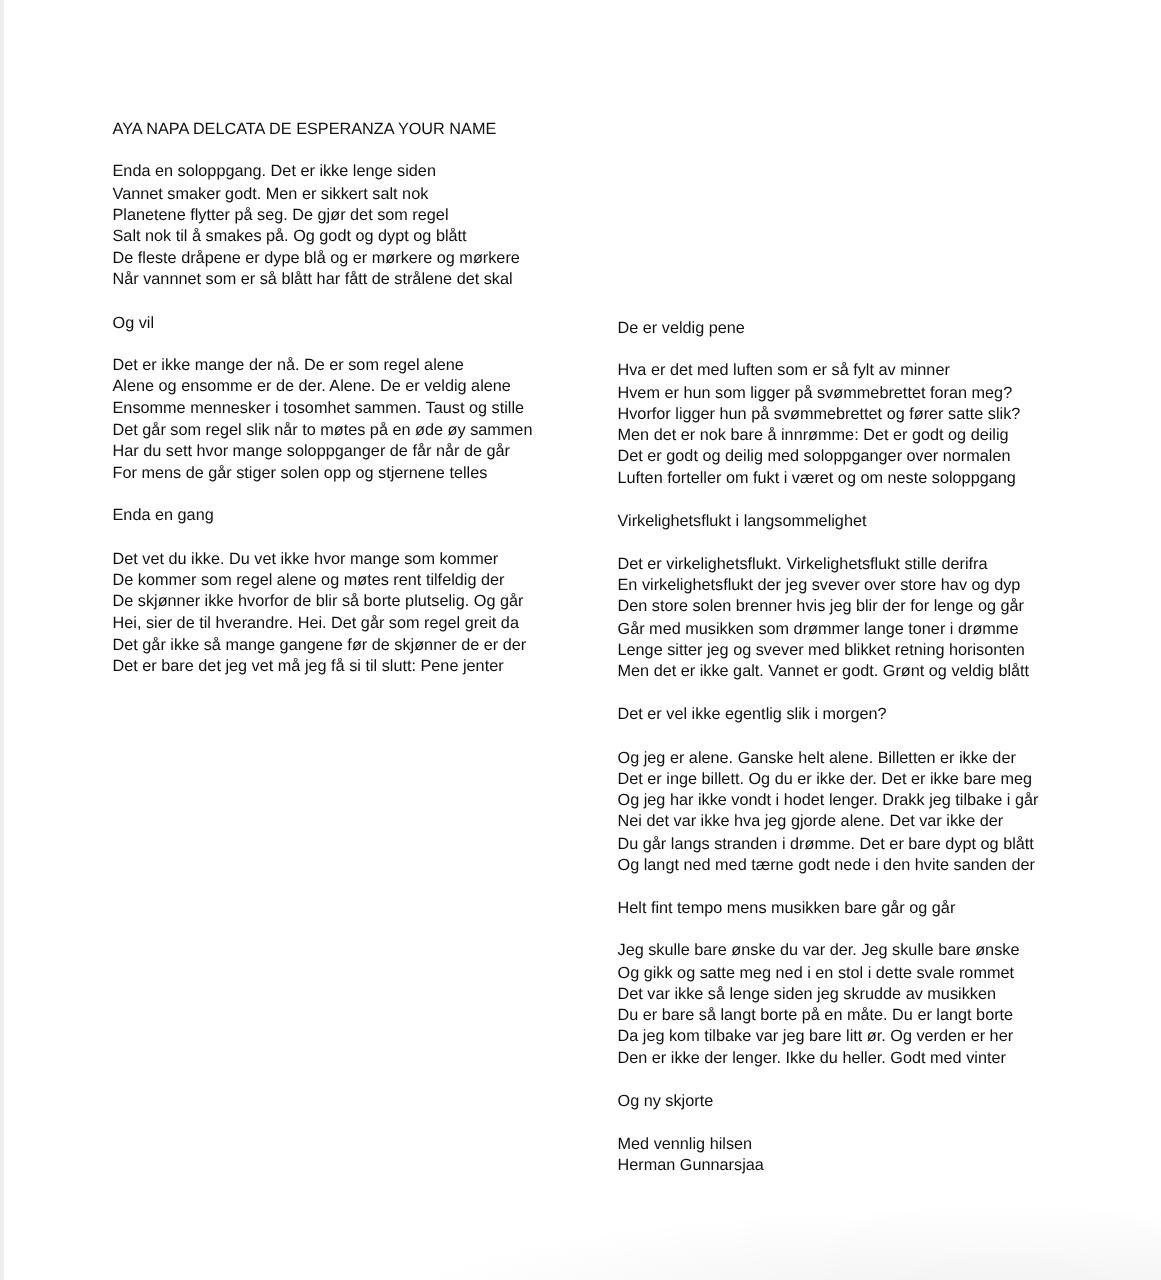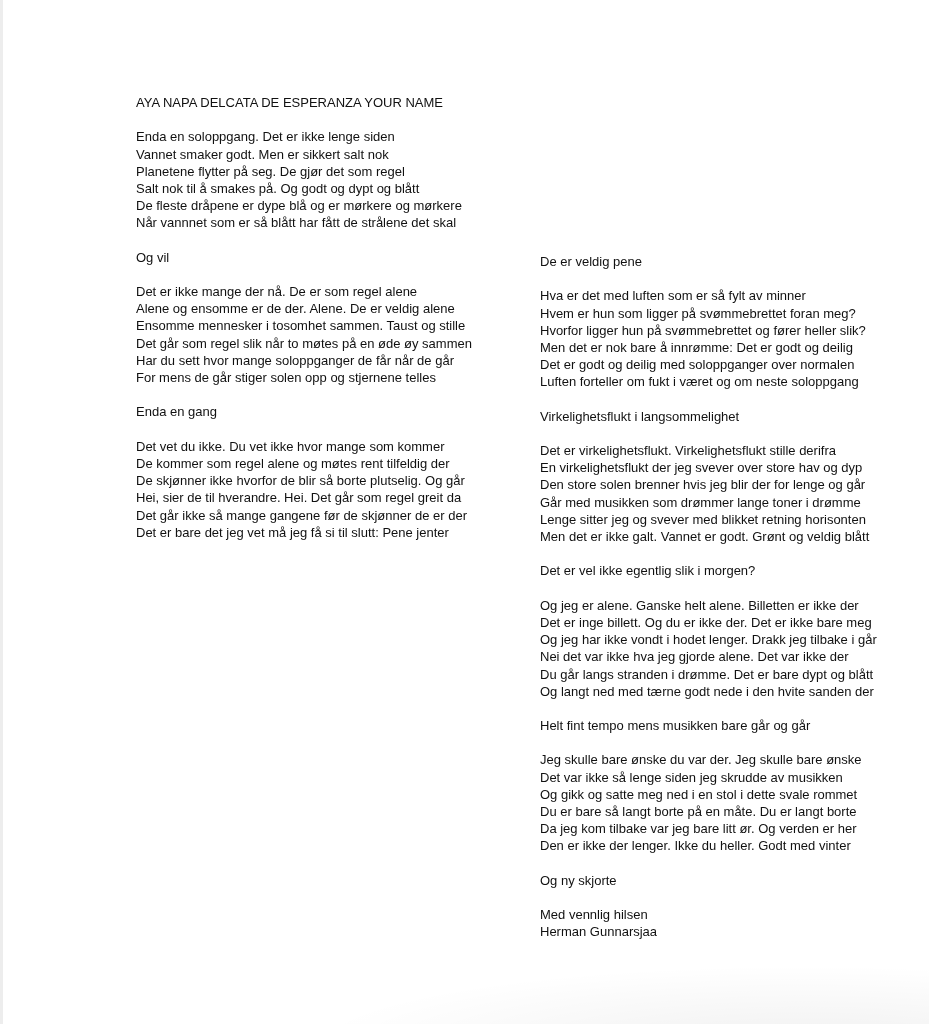--- a/index.html
+++ b/index.html
@@ -22,21 +22,21 @@
     background: transparent;
   }
   .col {
     position: absolute;
     font-size: 13px;
     line-height: 17.2px;
     white-space: nowrap;
   }
   .col-left { left: 87px; top: 94px; }
   .col-right { left: 491px; top: 253px; }
-  .line { display: block; height: 17.2px; margin-left: 46px; }
+  .line { display: block; height: 17.2px; }
   .gap { display: block; height: 17.2px; }
 </style>
 </head>
 <body>
 
 <div class="edge-left"></div>
 
 <div class="page">
 
   <div class="col col-left">
@@ -77,21 +77,21 @@
     </div>
   </div>
 
   <div class="col col-right">
     <span class="line">De er veldig pene</span>
     <span class="gap"></span>
 
     <div>
       <span class="line">Hva er det med luften som er så fylt av minner</span>
       <span class="line">Hvem er hun som ligger på svømmebrettet foran meg?</span>
-      <span class="line">Hvorfor ligger hun på svømmebrettet og fører heller slik?</span>
+      <span class="line">Hvorfor ligger hun på svømmebrettet og fører satte slik?</span>
       <span class="line">Men det er nok bare å innrømme: Det er godt og deilig</span>
       <span class="line">Det er godt og deilig med soloppganger over normalen</span>
       <span class="line">Luften forteller om fukt i været og om neste soloppgang</span>
     </div>
     <span class="gap"></span>
     <span class="line">Virkelighetsflukt i langsommelighet</span>
     <span class="gap"></span>
 
     <div>
       <span class="line">Det er virkelighetsflukt. Virkelighetsflukt stille derifra</span>
@@ -112,22 +112,22 @@
       <span class="line">Nei det var ikke hva jeg gjorde alene. Det var ikke der</span>
       <span class="line">Du går langs stranden i drømme. Det er bare dypt og blått</span>
       <span class="line">Og langt ned med tærne godt nede i den hvite sanden der</span>
     </div>
     <span class="gap"></span>
     <span class="line">Helt fint tempo mens musikken bare går og går</span>
     <span class="gap"></span>
 
     <div>
       <span class="line">Jeg skulle bare ønske du var der. Jeg skulle bare ønske</span>
+      <span class="line">Og gikk og satte meg ned i en stol i dette svale rommet</span>
       <span class="line">Det var ikke så lenge siden jeg skrudde av musikken</span>
-      <span class="line">Og gikk og satte meg ned i en stol i dette svale rommet</span>
       <span class="line">Du er bare så langt borte på en måte. Du er langt borte</span>
       <span class="line">Da jeg kom tilbake var jeg bare litt ør. Og verden er her</span>
       <span class="line">Den er ikke der lenger. Ikke du heller. Godt med vinter</span>
     </div>
     <span class="gap"></span>
     <span class="line">Og ny skjorte</span>
     <span class="gap"></span>
     <span class="line">Med vennlig hilsen</span>
     <span class="line">Herman Gunnarsjaa</span>
   </div>

